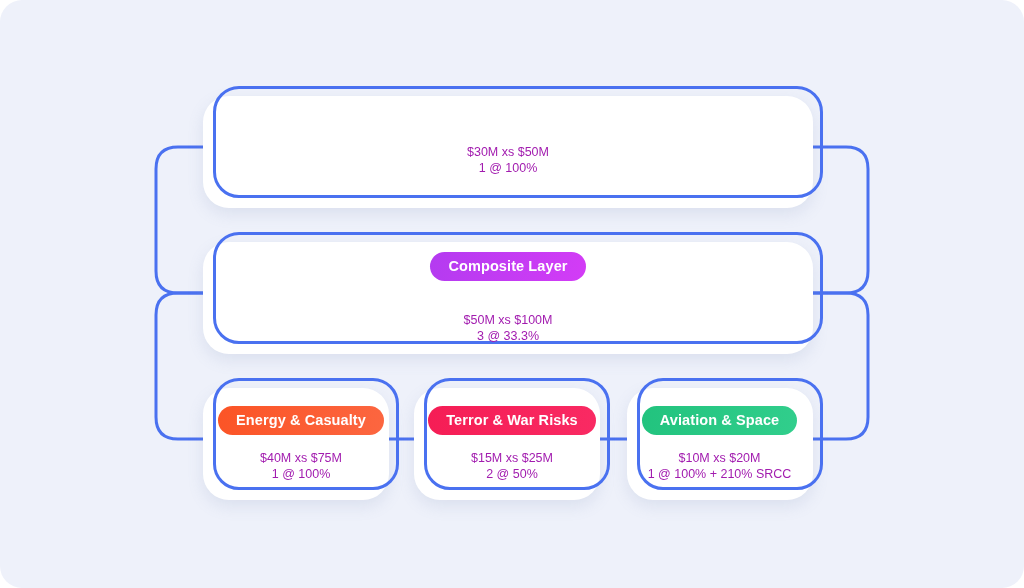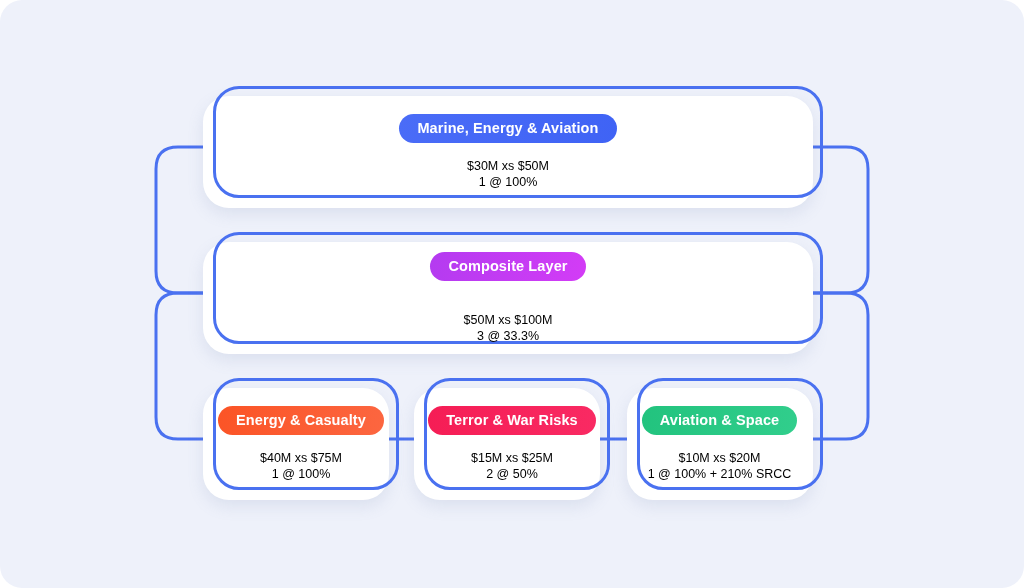--- a/index.html
+++ b/index.html
@@ -84,21 +84,21 @@
   }
   .pill-blue    { background: linear-gradient(100deg, #4a6cf7 0%, #3f63f5 100%); }
   .pill-purple  { background: linear-gradient(100deg, #b43bf0 0%, #d33cf6 100%); }
   .pill-orange  { background: linear-gradient(100deg, #fb5426 0%, #fc6640 100%); }
   .pill-pink    { background: linear-gradient(100deg, #f51d55 0%, #f92a63 100%); text-align: right; }
   .pill-green   { background: linear-gradient(100deg, #22c37e 0%, #31ce8c 100%); }
 
   
   .meta {
     margin-top: 15px;
-    color: #000000;
+    color: #a21caf;
     font-size: 12.5px;
     line-height: 16px;
     font-weight: 500;
   }
   .meta div { white-space: nowrap; }
 </style>
 </head>
 <body>
 
 <div id="canvas">
@@ -114,21 +114,20 @@
     <path class="conn-path" d="M 813 293 L 846 293 Q 868 293 868 315 L 868 417 Q 868 439 846 439 L 813 439"></path>
 
     <path class="conn-path" d="M 388 439 L 420 439"></path>
     <path class="conn-path" d="M 600 439 L 632 439"></path>
   </svg>
 
   <div class="layer">
     <div class="plate" style="left:203px; top:96px; width:610px; height:112px;"></div>
     <div class="frame" style="left:213px; top:86px; width:610px; height:112px;"></div>
     <div class="content" style="left:203px; top:96px; width:610px; height:112px;">
-      <span class="pill pill-blue">Marine, Energy &amp; Aviation</span>
       <div class="meta">
         <div>$30M xs $50M</div>
         <div>1 @ 100%</div>
       </div>
     </div>
   </div>
 
   <div class="layer">
     <div class="plate" style="left:203px; top:242px; width:610px; height:112px;"></div>
     <div class="frame" style="left:213px; top:232px; width:610px; height:112px;"></div>

